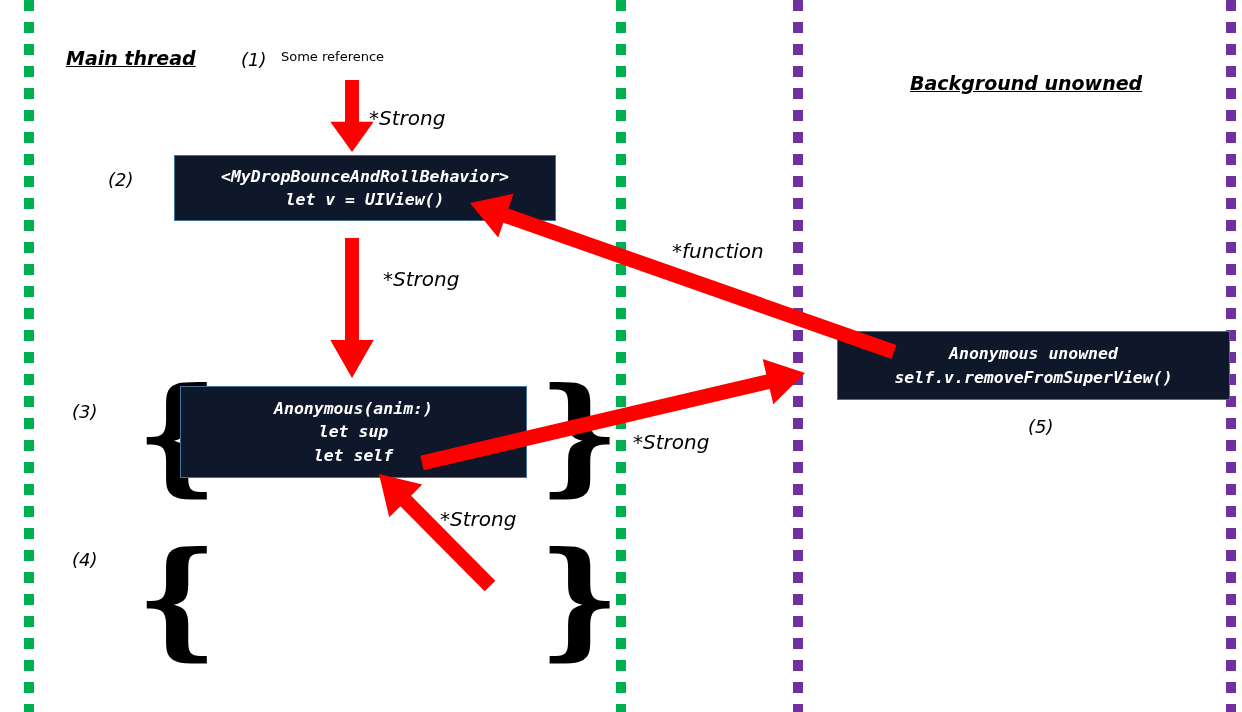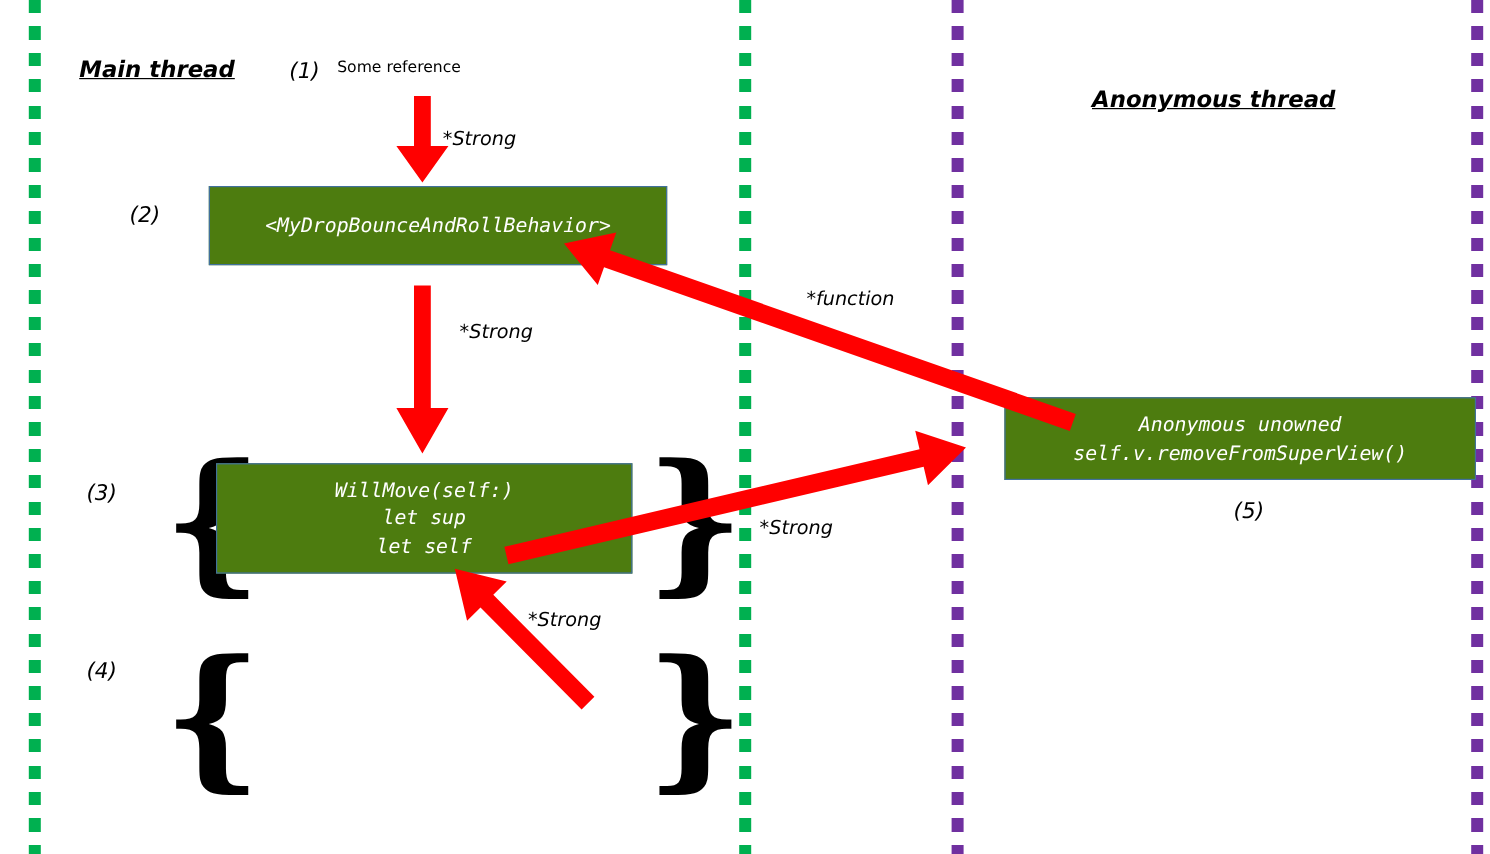--- a/index.html
+++ b/index.html
@@ -69,54 +69,55 @@
     position: absolute;
     font-family: "DejaVu Sans", sans-serif;
     font-size: 13px;
     color: #000000;
     white-space: nowrap;
   }
 
   
   .code-box {
     position: absolute;
-    background: #4d7c0f;
+    background: #0f172a;
     border: 1px solid #41719c;
     box-sizing: border-box;
     display: flex;
     flex-direction: column;
     align-items: center;
     justify-content: center;
     font-family: "DejaVu Sans Mono", monospace;
     font-style: italic;
     font-size: 16.5px;
     line-height: 1.42;
     color: #ffffff;
     text-align: center;
     white-space: pre;
+    font-weight: bold;
   }
   .code-box .ln { display: block; }
 
   
   .brace {
     position: absolute;
     font-family: "DejaVu Serif", serif;
     font-weight: bold;
     color: #000000;
     line-height: 1;
     -webkit-user-select: none;
     user-select: none;
   }
 
   
   .arrow-label {
     position: absolute;
     font-family: "DejaVu Sans", sans-serif;
     font-style: italic;
-    font-size: 16px;
+    font-size: 20px;
     color: #000000;
     white-space: nowrap;
   }
 
   
   #arrows {
     position: absolute;
     left: 0;
     top: 0;
     width: 1242px;
@@ -128,41 +129,42 @@
 <body>
 
 <div id="stage">
 
   <div class="lane lane-green" style="left:24px"></div>
   <div class="lane lane-green" style="left:616px"></div>
   <div class="lane lane-purple" style="left:793px"></div>
   <div class="lane lane-purple" style="left:1226px"></div>
 
   <div class="thread-title" style="left:66px; top:47px">Main thread</div>
-  <div class="thread-title" style="left:910px; top:72px">Anonymous thread</div>
+  <div class="thread-title" style="left:910px; top:72px">Background unowned</div>
 
   <div class="caption" style="left:281px; top:49px">Some reference</div>
 
   <div class="step-num" style="left:241px; top:49px">(1)</div>
   <div class="step-num" style="left:108px; top:169px">(2)</div>
   <div class="step-num" style="left:72px;  top:401px">(3)</div>
   <div class="step-num" style="left:72px;  top:549px">(4)</div>
   <div class="step-num" style="left:1028px;top:416px">(5)</div>
 
   <div class="brace" style="left:136px; top:370px; font-size:128px">{</div>
   <div class="brace" style="left:538px; top:370px; font-size:128px">}</div>
   <div class="brace" style="left:136px; top:534px; font-size:128px">{</div>
   <div class="brace" style="left:538px; top:534px; font-size:128px">}</div>
 
   <div class="code-box" style="left:174px; top:155px; width:382px; height:66px">
     <span class="ln">&lt;MyDropBounceAndRollBehavior&gt;</span>
+    <span class="ln">let v = UIView()</span>
   </div>
 
   <div class="code-box" style="left:180px; top:386px; width:347px; height:92px">
-    <span class="ln">WillMove(self:)</span>
+    <span class="ln">Anonymous(anim:)</span>
     <span class="ln">let sup</span>
     <span class="ln">let self</span>
   </div>
 
 
   <div class="code-box" style="left:837px; top:331px; width:393px; height:69px">
     <span class="ln">Anonymous unowned</span>
     <span class="ln">self.v.removeFromSuperView()</span>
   </div>
 

